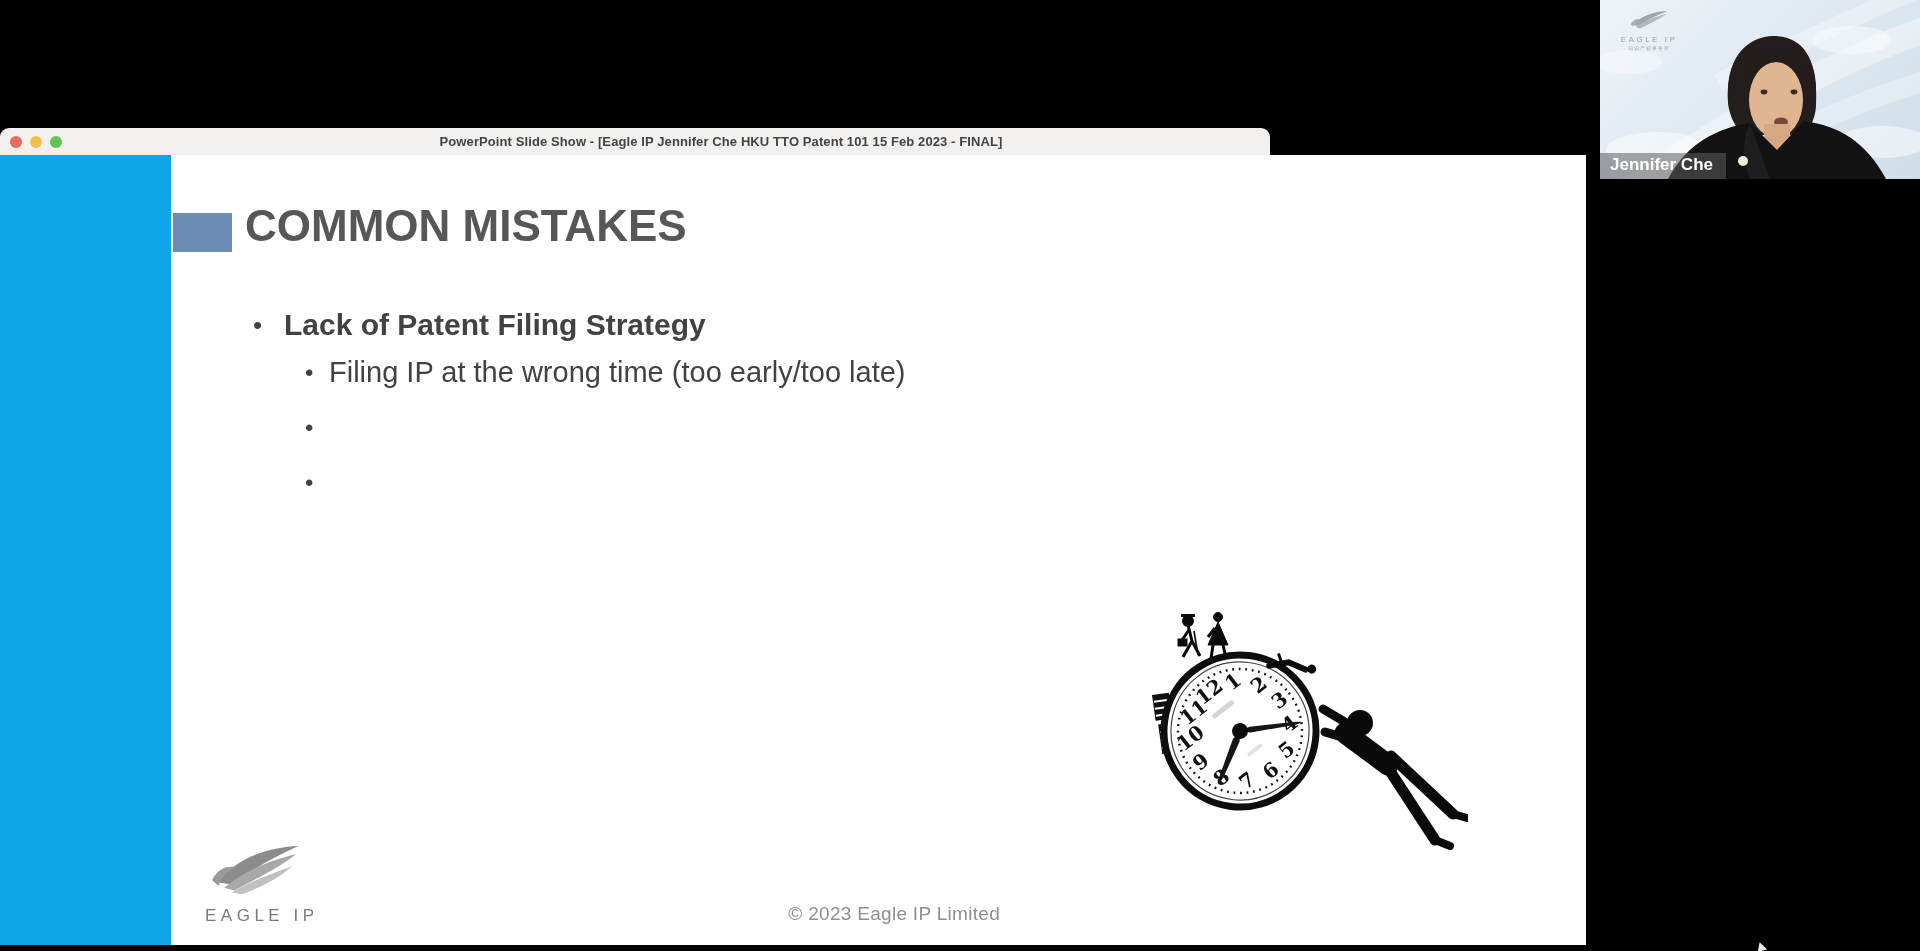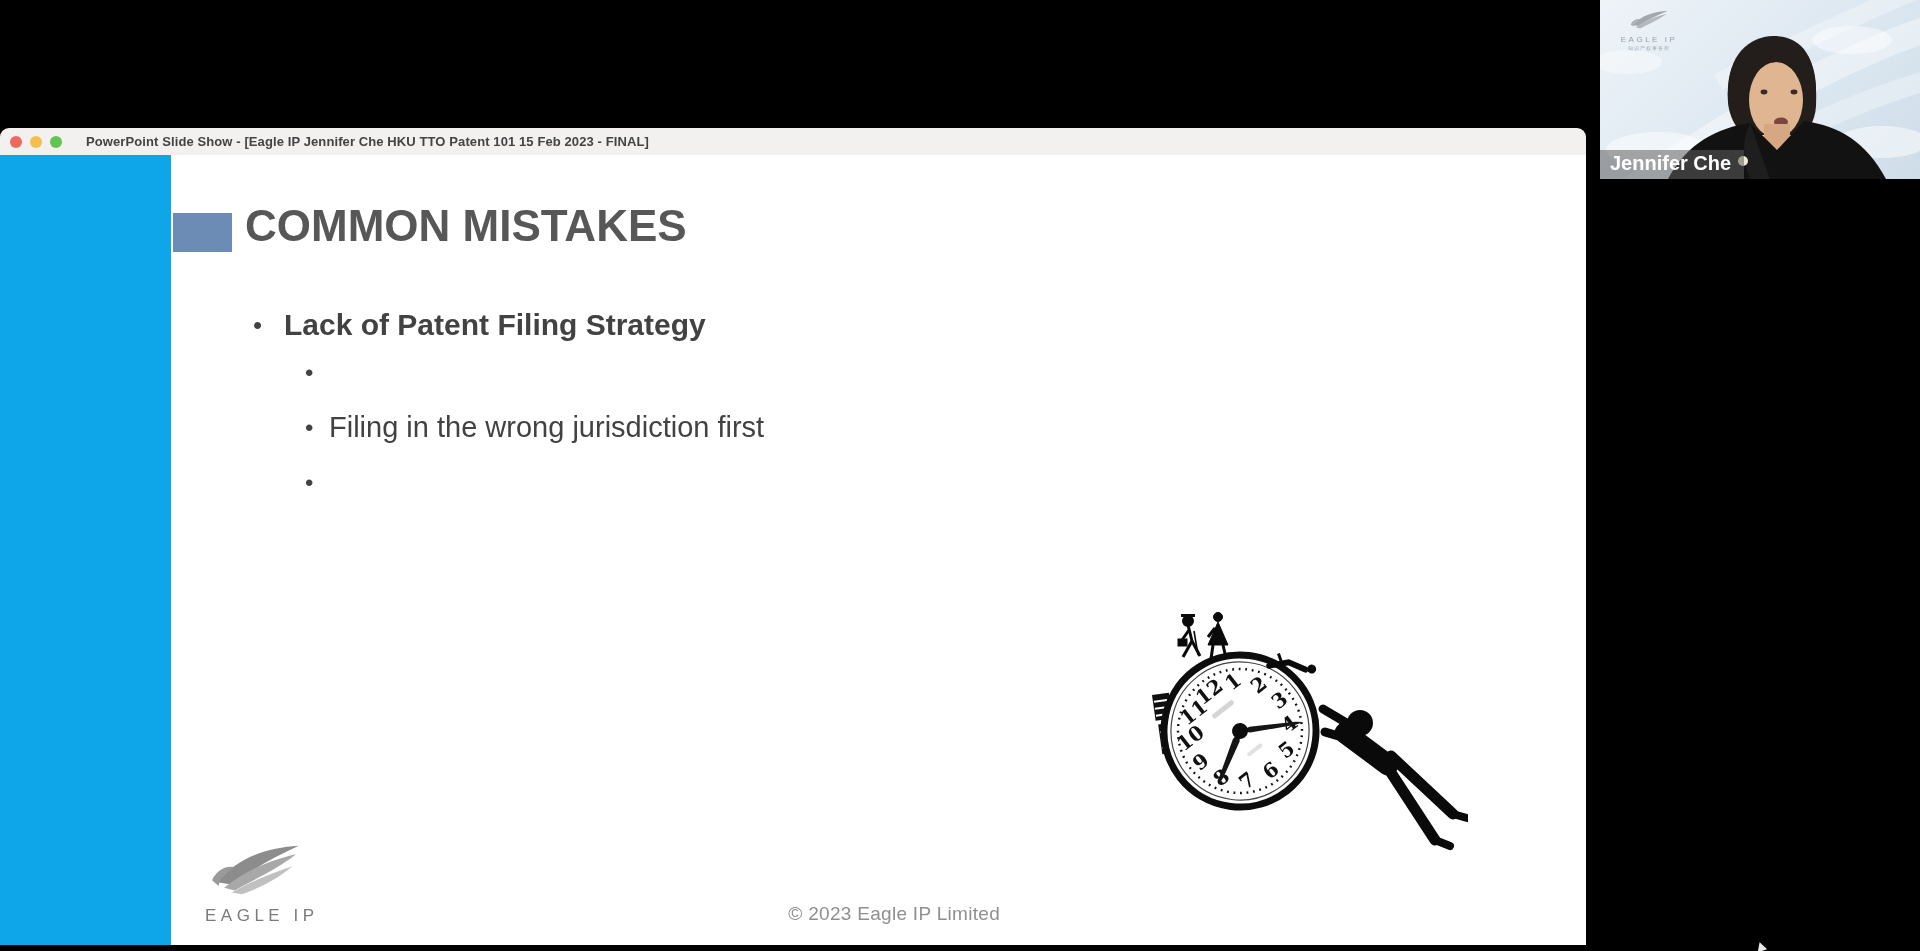--- a/index.html
+++ b/index.html
@@ -2,25 +2,25 @@
 <html style="--c-accent: #6c8cb5; --c-slide-title: #575757; --c-body-text: #424242; --c-footer-text: #8f8f8f; --c-titlebar-bg: #f2f1f0; --c-traffic-red: #ed6a5e; --c-traffic-yellow: #f5bf4f; --c-traffic-green: #61c454;"><head>
 <meta charset="utf-8">
 <style>
   html,body{margin:0;padding:0;}
   body{
     width:1920px;height:951px;position:relative;overflow:hidden;
     background:#000;font-family:"Liberation Sans",sans-serif;
   }
   
   .titlebar{
-    position:absolute;left:0;top:128px;width:1586px;height:27px;
+    position:absolute;left:0;top:128px;width:1270px;height:27px;
     background:var(--c-titlebar-bg,#f2f1f0);
     border-radius:9px 9px 0 0;
     border-bottom:1px solid #d4d2d0;
-    display:flex;align-items:center;
+    display:flex;align-items:center;justify-content:center;
   }
   .traffic{position:absolute;left:10px;top:8px;display:flex;gap:8px;}
   .traffic span{width:12px;height:12px;border-radius:50%;display:block;}
   .t-close{background:var(--c-traffic-red,#ed6a5e);}
   .t-min{background:var(--c-traffic-yellow,#f5bf4f);}
   .t-zoom{background:var(--c-traffic-green,#61c454);}
   .titlebar .wtitle{
     font-size:13px;font-weight:bold;color:#434343;letter-spacing:.1px;
     transform:translateX(86px);white-space:nowrap;
   }
@@ -59,21 +59,21 @@
     position:absolute;left:1600px;top:0;width:320px;height:179px;overflow:hidden;
     background:linear-gradient(135deg,#eef3f8 0%,#dde8f1 55%,#cfdde9 100%);
   }
   .webcam svg.scene{position:absolute;left:0;top:0;}
   .cam-watermark{position:absolute;left:14px;top:10px;width:70px;text-align:center;opacity:.9;}
   .cam-watermark .wm-brand{display:block;font-size:8px;letter-spacing:2.5px;color:#8f979c;margin-top:1px;white-space:nowrap;}
   .cam-watermark .wm-sub{display:block;font-size:5px;letter-spacing:1px;color:#9aa1a6;margin-top:1px;white-space:nowrap;}
   .name-label{
     position:absolute;left:0;bottom:0;
     background:rgba(92,92,92,.55);color:#fff;
-    font-size:20px;font-weight:bold;padding:2px 13px 4px 10px;margin-top:13px;
+    font-size:17px;font-weight:bold;padding:2px 13px 4px 10px;margin-top:13px;
   }
   
   .mouse-cursor{
     position:absolute;left:1756px;top:942px;width:0;height:0;
     border-left:5px solid transparent;border-right:5px solid transparent;
     border-bottom:9px solid #e8e8e8;transform:rotate(-18deg);
   }
 </style>
 </head>
 <body>
@@ -93,24 +93,24 @@
     <div class="accent-bar"></div>
     <div class="slide-title">COMMON MISTAKES</div>
 
     <div class="bullets">
       <div class="b-row b-l1">
         <span class="dot">•</span>
         <span>Lack of Patent Filing Strategy</span>
       </div>
       <div class="b-row b-l2">
         <span class="dot">•</span>
+        <span>Filing IP at the wrong time (too early/too late)</span>
       </div>
       <div class="b-row b-l2">
         <span class="dot">•</span>
-        <span>Filing in the wrong jurisdiction first</span>
       </div>
       <div class="b-row b-l2">
         <span class="dot">•</span>
       </div>
     </div>
 
     <div class="clock-wrap">
       <svg width="330" height="250" viewBox="0 0 330 250">
 
         <g transform="translate(14,92) rotate(-8)" fill="#101010">

